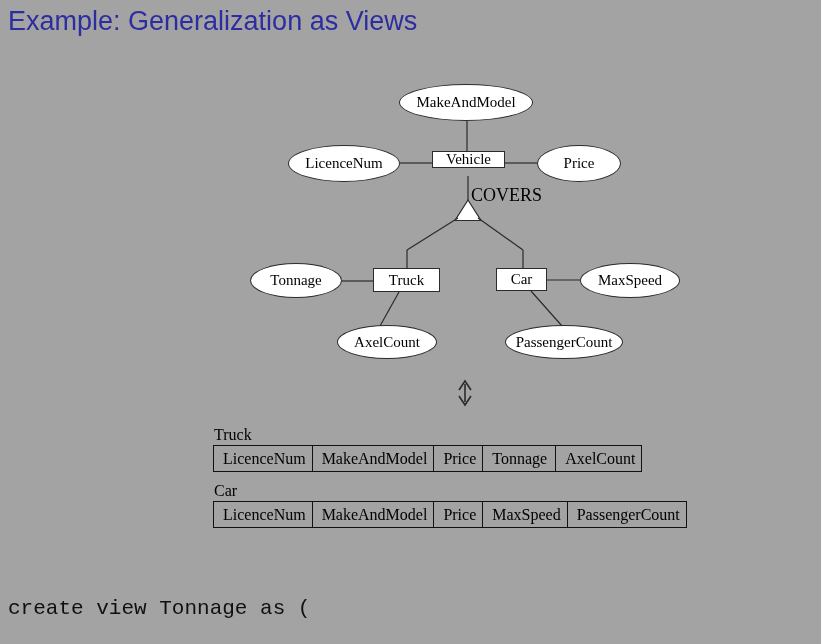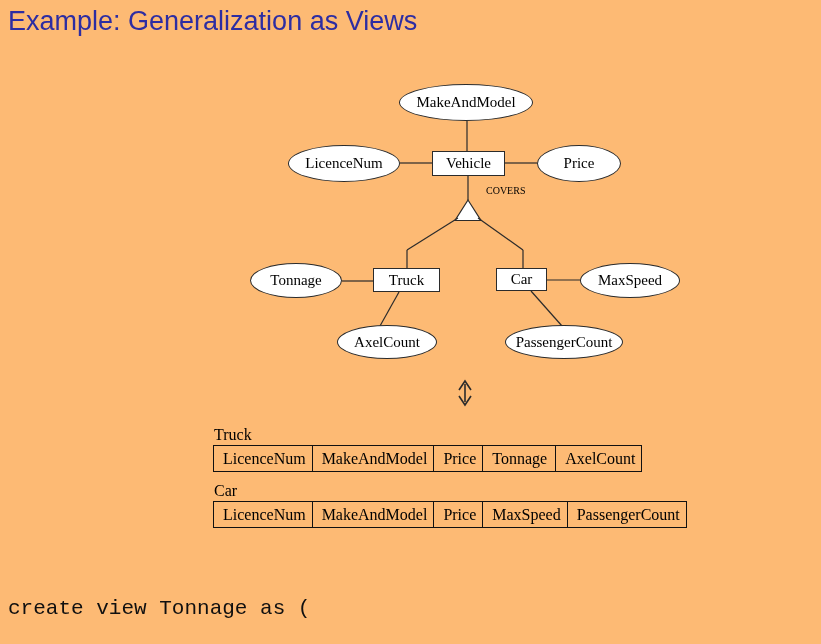--- a/index.html
+++ b/index.html
@@ -1,20 +1,20 @@
 <!DOCTYPE html>
 <html><head>
 <meta charset="utf-8">
 <style>
   html,body { margin:0; padding:0; background:#fff; }
   .slide {
     position: relative;
     width: 821px;
     height: 644px;
-    background: #fdba74;
+    background: #a3a3a3;
     font-family: "Liberation Serif", "DejaVu Serif", serif;
     color: #000;
     overflow: hidden;
   }
   .title {
     position: absolute;
     left: 8px;
     top: 6px;
     font-family: "Liberation Sans", "DejaVu Sans", sans-serif;
     font-size: 27px;
@@ -31,23 +31,23 @@
     box-sizing: border-box;
     background: #fff;
     border: 1px solid #2b2b2b;
     font-size: 15px;
     white-space: nowrap;
   }
   .ellipse { border-radius: 50%; }
   .underl { text-underline-offset: 3px; }
   .covers-label {
     position: absolute;
-    left: 486px;
+    left: 471px;
     top: 185px;
-    font-size: 10px;
+    font-size: 18px;
   }
   .tbl-label { position: absolute; font-size: 16px; }
   table.schema {
     position: absolute;
     border-collapse: collapse;
     font-size: 16px;
   }
   table.schema td {
     border: 1px solid #111;
     height: 26px;
@@ -110,21 +110,21 @@
   <div class="node ellipse" style="left:337px;top:325px;width:100px;height:34px">
     <span>AxelCount</span>
   </div>
   <div class="node ellipse" style="left:580px;top:263px;width:100px;height:35px">
     <span>MaxSpeed</span>
   </div>
   <div class="node ellipse" style="left:505px;top:325px;width:118px;height:34px">
     <span>PassengerCount</span>
   </div>
 
-  <div class="node" style="left:432px;top:151px;width:73px;height:25px">
+  <div class="node" style="left:432px;top:151px;width:73px;height:17px">
     <span>Vehicle</span>
   </div>
   <div class="node" style="left:373px;top:268px;width:67px;height:24px">
     <span>Truck</span>
   </div>
   <div class="node" style="left:496px;top:268px;width:51px;height:23px">
     <span>Car</span>
   </div>
 
   <div class="covers-label">COVERS</div>

